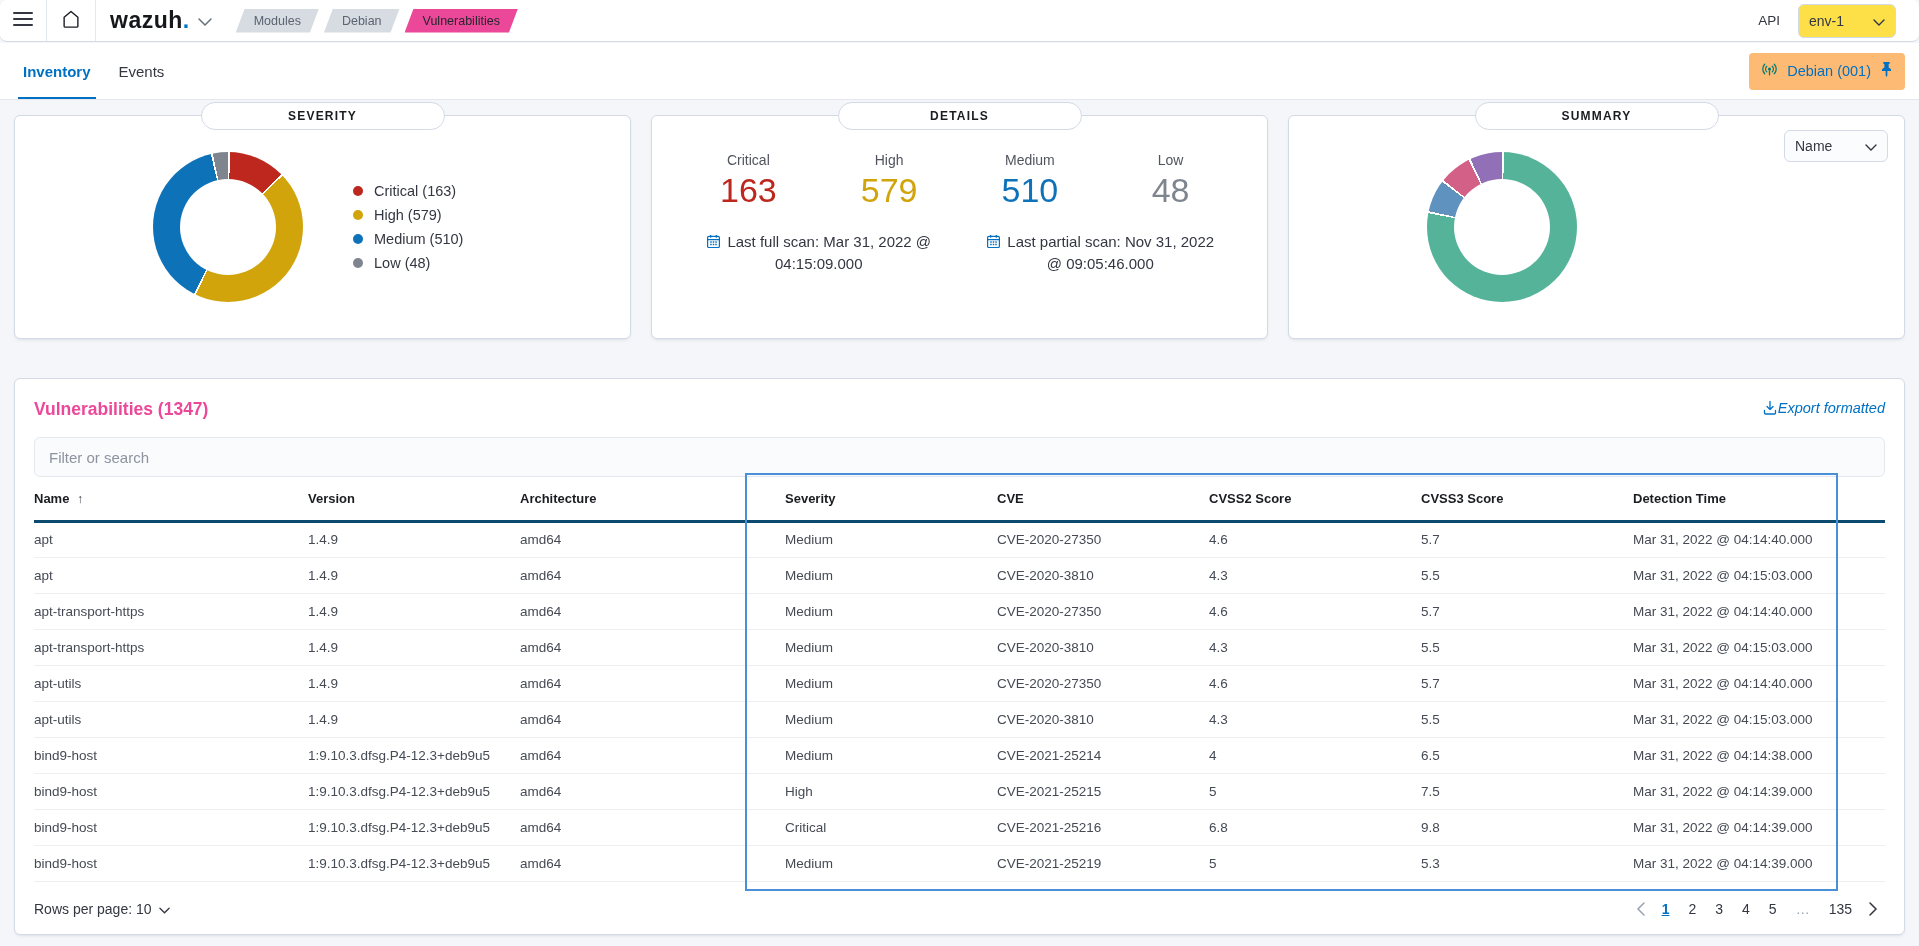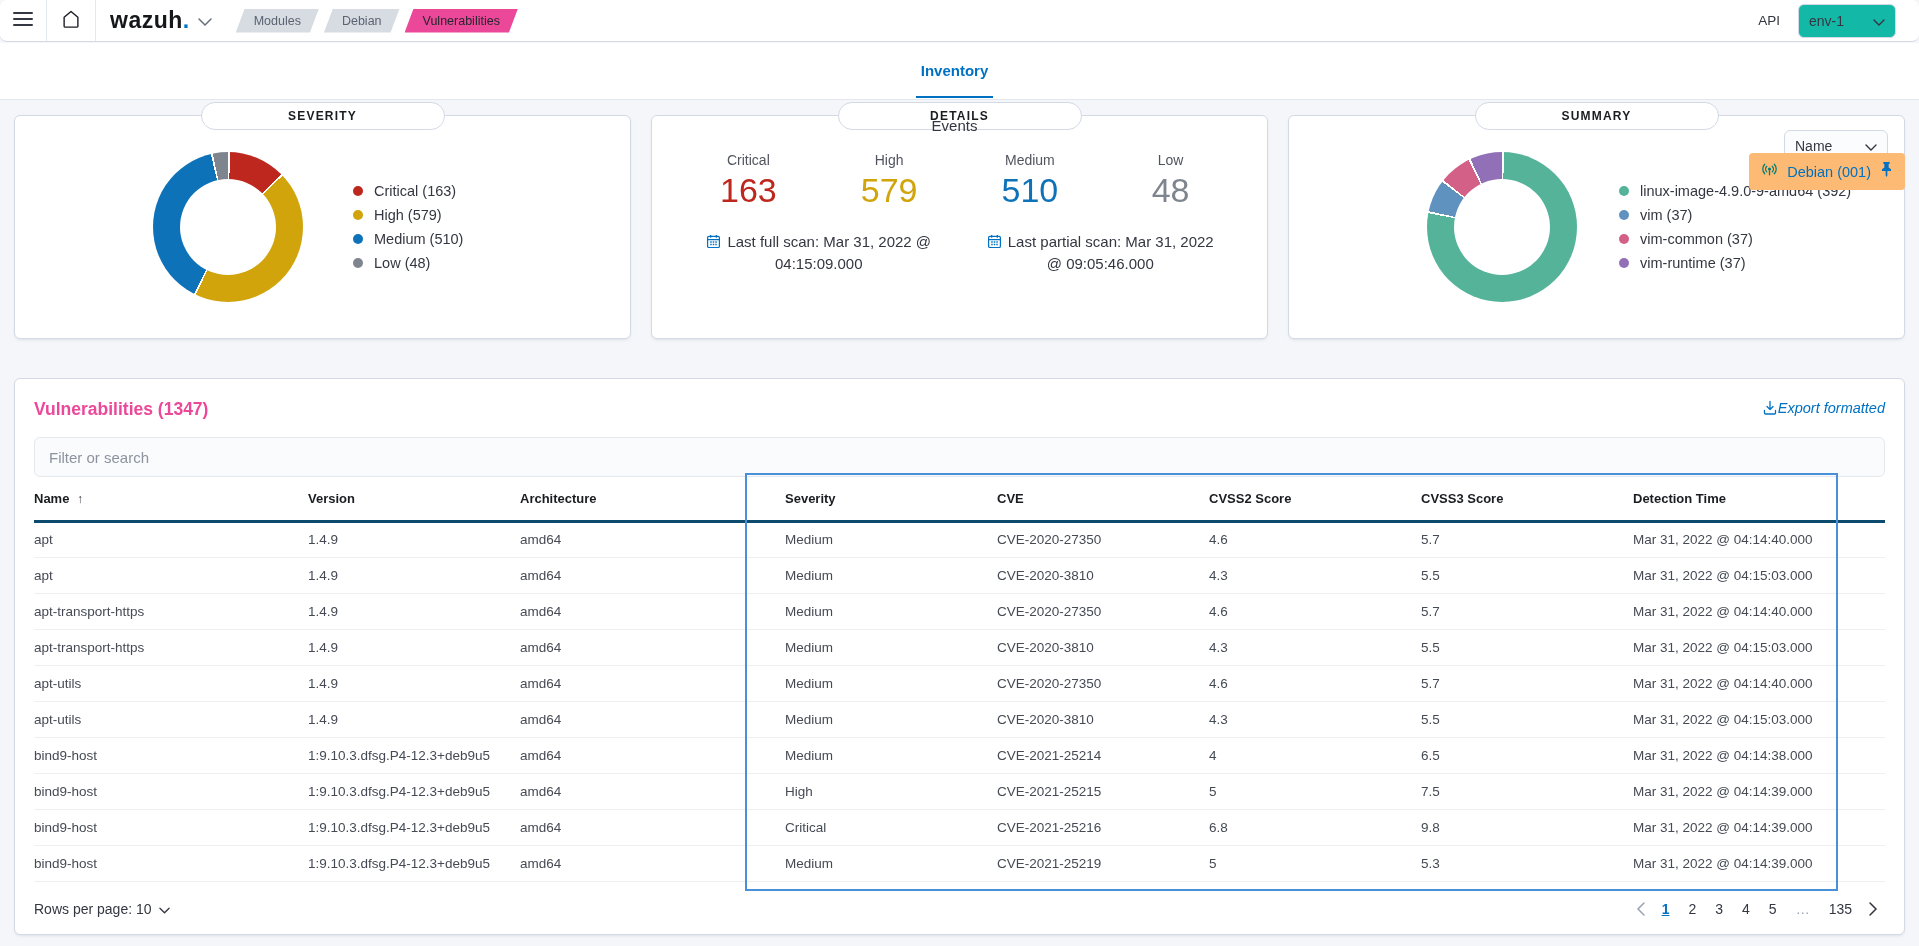--- a/index.html
+++ b/index.html
@@ -13,27 +13,27 @@
   .nav-sep { width:1px; height:100%; background:#e3e8ef; }
   .logo { font-size:23px; font-weight:bold; letter-spacing:0.5px; color:#15171b; padding:0 6px 0 14px; }
   .logo-dot { color:#0079c4; }
   .logo-chevron { padding:0 10px 0 2px; display:flex; align-items:center; cursor:pointer; }
   .crumbs { display:flex; align-items:center; gap:5px; margin-left:14px; }
   .crumb { font-size:12.5px; padding:5px 18px; background:#d7dce3; color:#5b6370;
            clip-path:polygon(9px 0, 100% 0, calc(100% - 9px) 100%, 0 100%); cursor:pointer; }
   .crumb.active { background:#ec4899; color:#23262c; cursor:default; }
   .nav-right { margin-left:auto; display:flex; align-items:center; gap:18px; padding-right:23px; }
   .api-label { font-size:13.5px; color:#343741; }
-  .env-select { width:98px; height:34px; background:#14b8a6; border:1px solid #d3dae6; border-radius:6px;
+  .env-select { width:98px; height:34px; background:#fde047; border:1px solid #d3dae6; border-radius:6px;
                 display:flex; align-items:center; justify-content:space-between; padding:0 10px;
                 font-size:14px; color:#343741; cursor:pointer; }
 
   
   .tabsrow { position:absolute; top:43px; left:0; right:0; height:57px; background:#fff;
-             border-bottom:1px solid #e3e8ef; display:flex; align-items:center; padding:0 14px; z-index:4;flex-direction:column; }
+             border-bottom:1px solid #e3e8ef; display:flex; align-items:center; padding:0 14px; z-index:4; }
   .tab { font-size:15px; color:#343741; padding:19px 5px 17px; margin:0 14px 0 4px; cursor:pointer; border-bottom:2px solid transparent; }
   .tab.active { color:#0071c2; border-bottom-color:#0071c2; font-weight:bold; }
   .agent-badge { margin-left:auto; display:flex; align-items:center; gap:9px; background:#fdba74;
                  padding:8px 12px; border-radius:4px; cursor:pointer; }
   .agent-badge .label { color:#0071c2; font-size:14.5px; }
 
   
   .panels { position:absolute; top:115px; left:14px; right:14px; display:flex; gap:20px; }
   .panel { flex:1; height:224px; background:#fff; border:1px solid #d3dae6; border-radius:6px;
            position:relative; box-shadow:0 2px 3px -1px rgba(152,162,179,0.25); }
@@ -218,57 +218,39 @@
                 <path d="M5 1v3M11 1v3"></path>
                 <path d="M4.5 8.5h1.6M7.2 8.5h1.6M9.9 8.5h1.6M4.5 11.2h1.6M7.2 11.2h1.6M9.9 11.2h1.6" stroke-width="1.5"></path>
               </svg></span><span>Last full scan: Mar 31, 2022 @ 04:15:09.000</span>
         </div>
         <div class="scan">
           <span><svg width="15" height="15" viewBox="0 0 16 16" fill="none" stroke="#0071c2" stroke-width="1.3">
                 <rect x="1.7" y="2.6" width="12.6" height="11.8" rx="1.4"></rect>
                 <path d="M1.7 6h12.6"></path>
                 <path d="M5 1v3M11 1v3"></path>
                 <path d="M4.5 8.5h1.6M7.2 8.5h1.6M9.9 8.5h1.6M4.5 11.2h1.6M7.2 11.2h1.6M9.9 11.2h1.6" stroke-width="1.5"></path>
-              </svg></span><span>Last partial scan: Mar 31, 2022 @ 09:05:46.000</span>
+              </svg></span><span>Last partial scan: Nov 31, 2022 @ 09:05:46.000</span>
         </div>
       </div>
     </div>
   </div>
 
   <div class="panel">
     <div class="panel-badge">SUMMARY</div>
     <div class="name-select">
       <span>Name</span>
       <span>
         <svg width="12" height="7" viewBox="0 0 12 7">
             <path d="M1 1l5 5 5-5" stroke="#343741" stroke-width="1.4" fill="none" stroke-linecap="round"></path>
           </svg>
       </span>
     </div>
     <div class="donut-row">
       <div class="donut" style="background: conic-gradient(rgb(255, 255, 255) 0deg, rgb(255, 255, 255) 1.6deg, rgb(84, 179, 153) 1.6deg, rgb(84, 179, 153) 280.557deg, rgb(255, 255, 255) 280.557deg, rgb(255, 255, 255) 282.157deg, rgb(96, 146, 192) 282.157deg, rgb(96, 146, 192) 307.038deg, rgb(255, 255, 255) 307.038deg, rgb(255, 255, 255) 308.638deg, rgb(211, 96, 134) 308.638deg, rgb(211, 96, 134) 333.519deg, rgb(255, 255, 255) 333.519deg, rgb(255, 255, 255) 335.119deg, rgb(145, 112, 184) 335.119deg, rgb(145, 112, 184) 360deg);">
         <div class="donut-hole"></div>
-      </div>
-      <div class="legend" style="margin-left:42px">
-        <div class="legend-item">
-            <span class="dot" style="background: rgb(84, 179, 153);"></span>
-            <span>linux-image-4.9.0-9-amd64 (392)</span>
-          </div>
-        <div class="legend-item">
-            <span class="dot" style="background: rgb(96, 146, 192);"></span>
-            <span>vim (37)</span>
-          </div>
-        <div class="legend-item">
-            <span class="dot" style="background: rgb(211, 96, 134);"></span>
-            <span>vim-common (37)</span>
-          </div>
-        <div class="legend-item">
-            <span class="dot" style="background: rgb(145, 112, 184);"></span>
-            <span>vim-runtime (37)</span>
-          </div>
       </div>
     </div>
   </div>
 </div>
 
 <div class="vuln-card">
   <div class="highlight-rect" style="border-color: rgb(74, 144, 217);"></div>
 
   <div class="vuln-head">
     <div class="vuln-title">Vulnerabilities (1347)</div>

